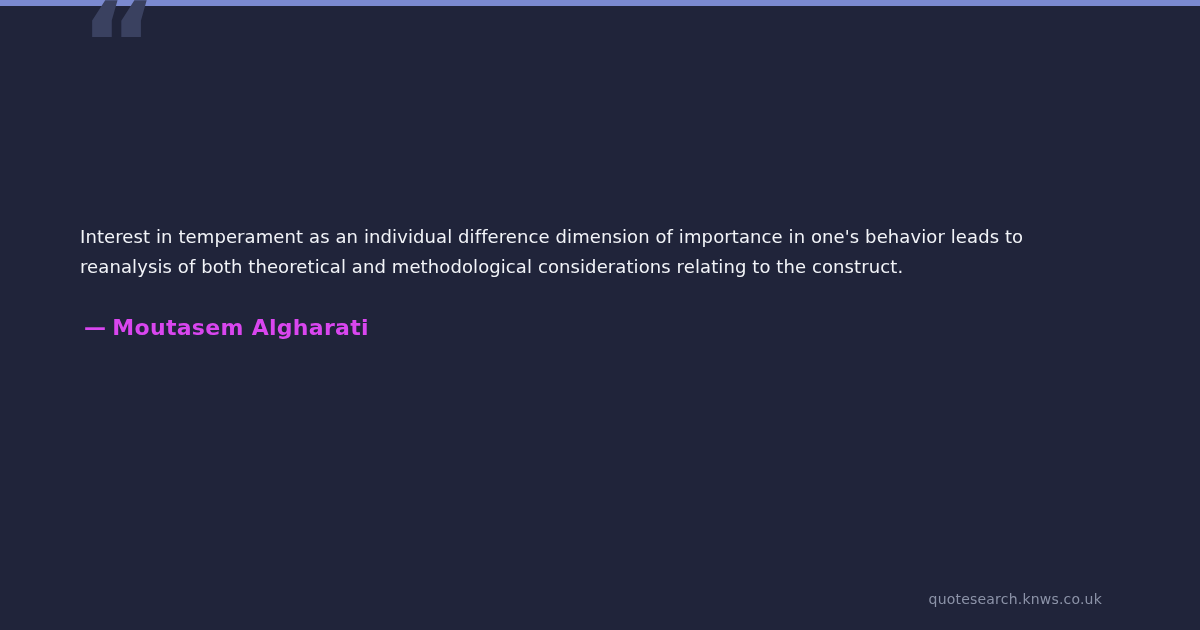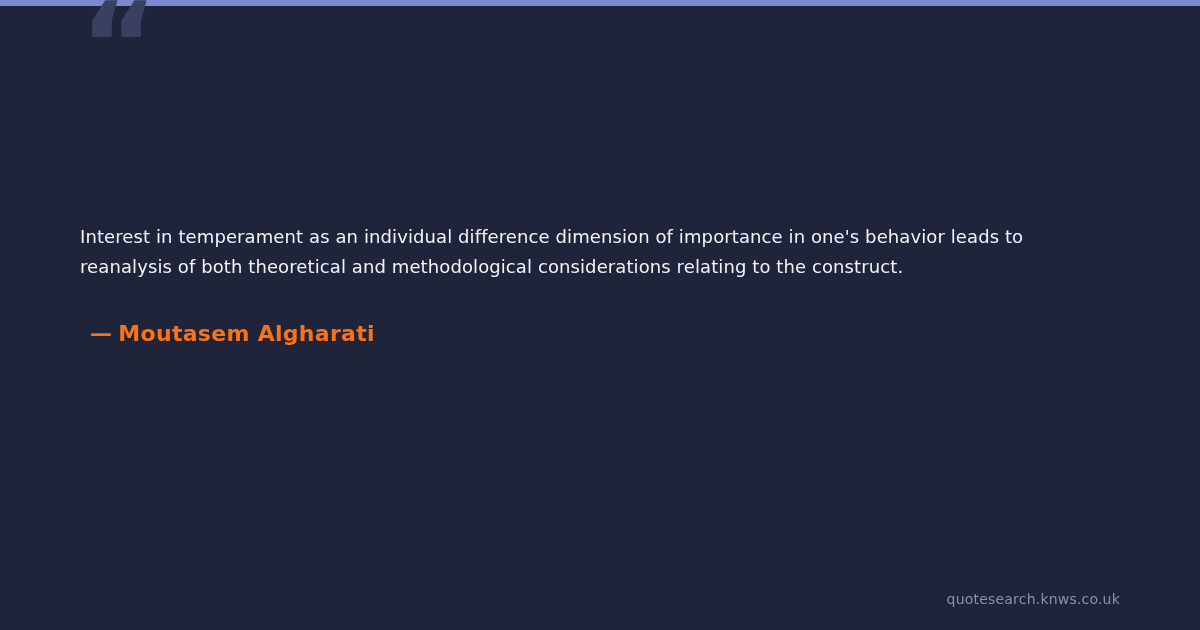--- a/index.html
+++ b/index.html
@@ -58,39 +58,39 @@
     margin: 0;
     font-size: 18px;
     line-height: 30px;
     font-weight: 400;
     color: #f2f4f8;
     letter-spacing: 0.1px;
     max-width: 1035px;
   }
 
   .quote-author {
-    margin: 10px;
+    margin: 4px;
     padding-top: 28px;
     font-size: 22px;
     line-height: 28px;
     font-weight: 700;
-    color: #f97316;
+    color: #d946ef;
     letter-spacing: 0.3px;
     white-space: nowrap;
   }
 
   .author-dash {
     display: inline-block;
     margin-right: 6px;
   }
 
   
   .footer-source {
     position: absolute;
-    right: 80px;
+    right: 98px;
     bottom: 22px;
     font-size: 14px;
     line-height: 18px;
     color: #8c93a8;
     letter-spacing: 0.2px;
     text-align: right;
   }
 </style>
 </head>
 <body>

